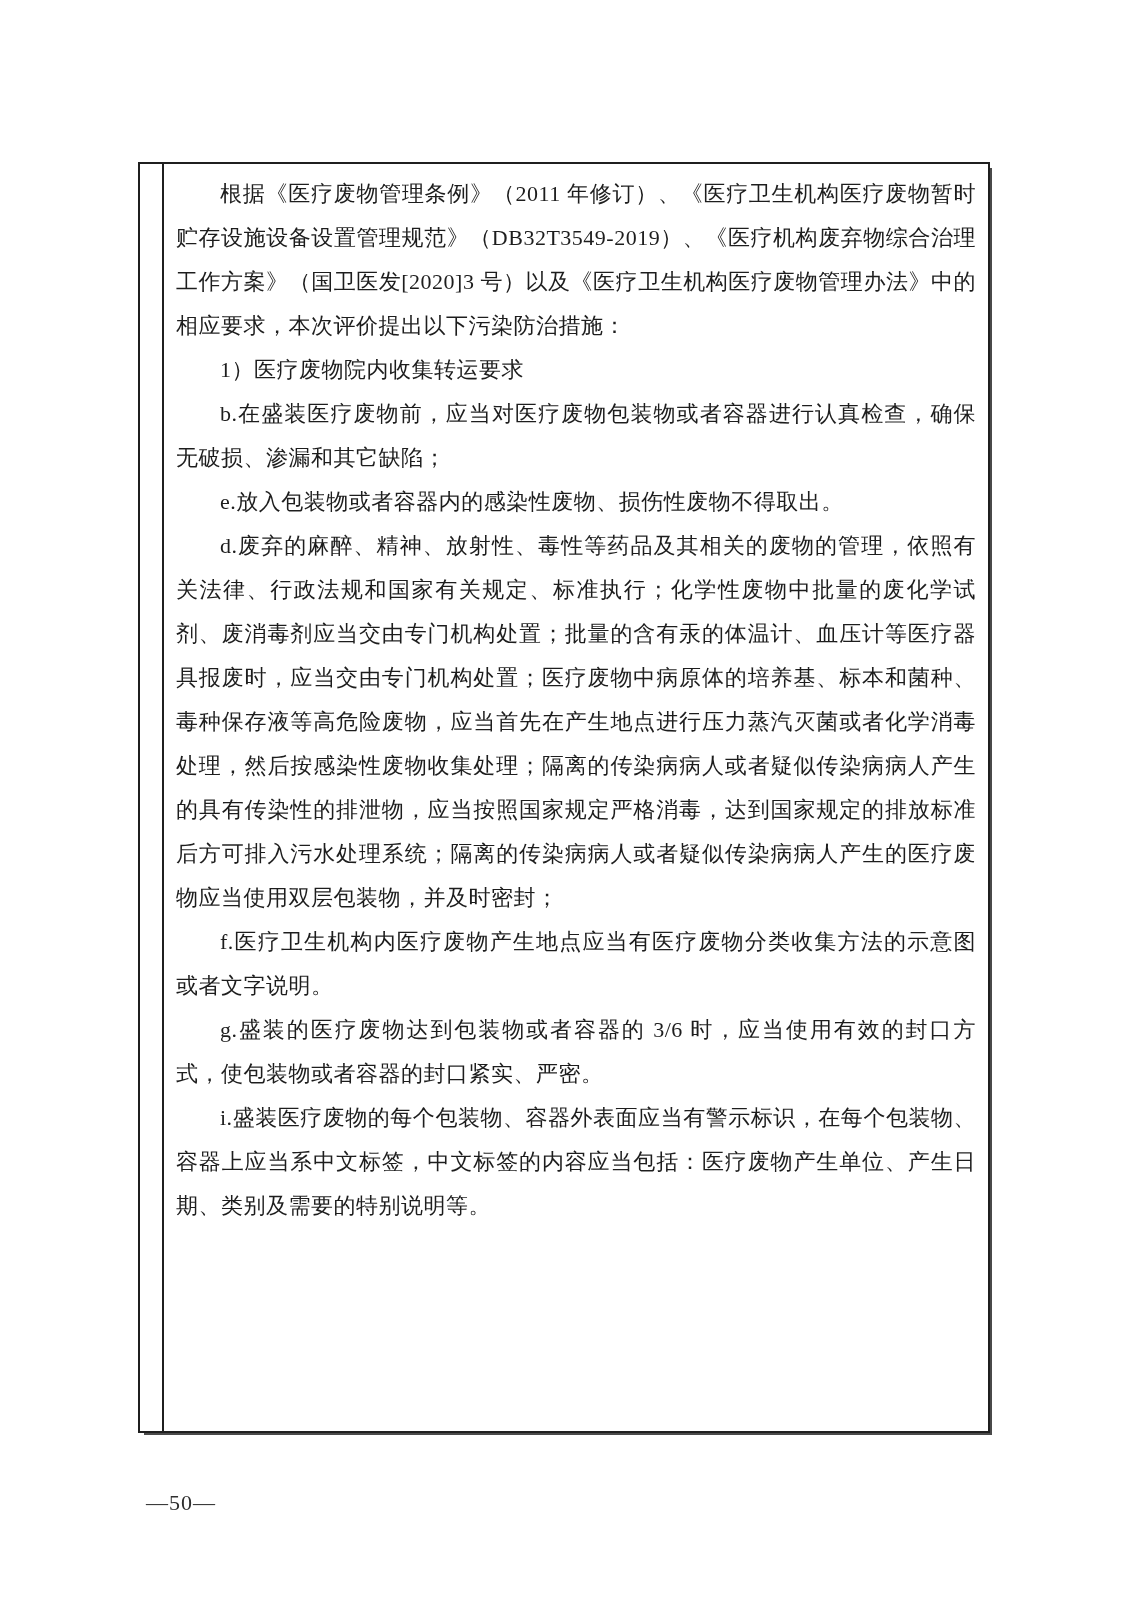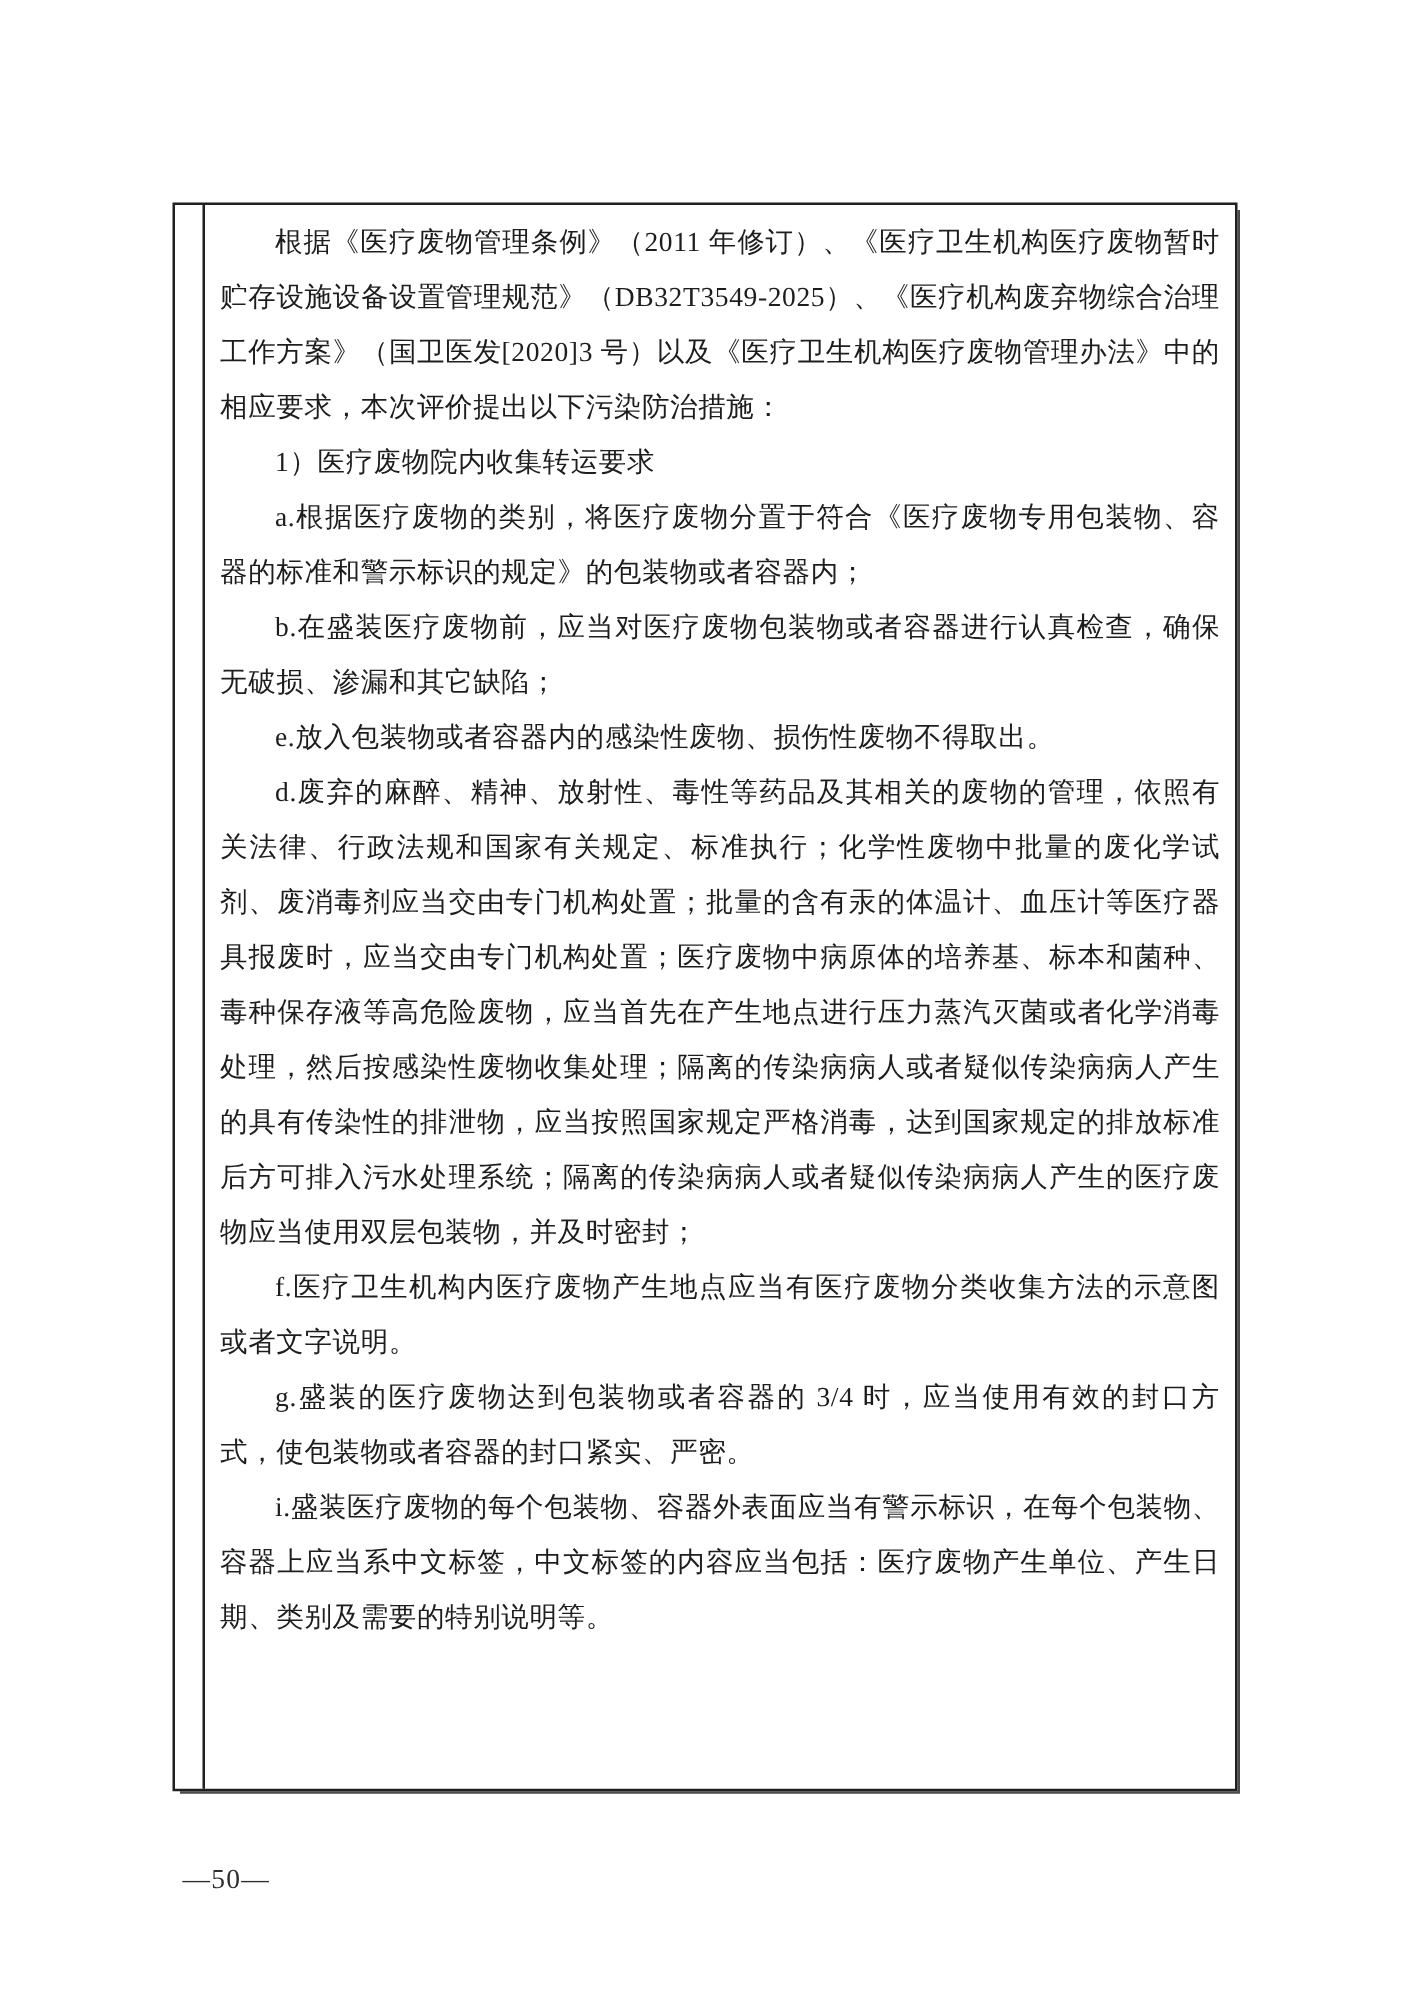--- a/index.html
+++ b/index.html
@@ -56,26 +56,25 @@
   }
 </style>
 </head>
 <body>
 
 <div class="page">
   <div class="doc-table">
     <div class="left-col"></div>
     <div class="main-cell">
       <div id="doc-body">
-          <p class="para">根据《医疗废物管理条例》（2011 年修订）、《医疗卫生机构医疗废物暂时贮存设施设备设置管理规范》（DB32T3549-2025）、《医疗机构废弃物综合治理工作方案》（国卫医发[2020]3 号）以及《医疗卫生机构医疗废物管理办法》中的相应要求，本次评价提出以下污染防治措施：</p>
+          <p class="para">根据《医疗废物管理条例》（2011 年修订）、《医疗卫生机构医疗废物暂时贮存设施设备设置管理规范》（DB32T3549-2019）、《医疗机构废弃物综合治理工作方案》（国卫医发[2020]3 号）以及《医疗卫生机构医疗废物管理办法》中的相应要求，本次评价提出以下污染防治措施：</p>
           <p class="para">1）医疗废物院内收集转运要求</p>
-          <p class="para">a.根据医疗废物的类别，将医疗废物分置于符合《医疗废物专用包装物、容器的标准和警示标识的规定》的包装物或者容器内；</p>
           <p class="para">b.在盛装医疗废物前，应当对医疗废物包装物或者容器进行认真检查，确保无破损、渗漏和其它缺陷；</p>
           <p class="para">e.放入包装物或者容器内的感染性废物、损伤性废物不得取出。</p>
           <p class="para">d.废弃的麻醉、精神、放射性、毒性等药品及其相关的废物的管理，依照有关法律、行政法规和国家有关规定、标准执行；化学性废物中批量的废化学试剂、废消毒剂应当交由专门机构处置；批量的含有汞的体温计、血压计等医疗器具报废时，应当交由专门机构处置；医疗废物中病原体的培养基、标本和菌种、毒种保存液等高危险废物，应当首先在产生地点进行压力蒸汽灭菌或者化学消毒处理，然后按感染性废物收集处理；隔离的传染病病人或者疑似传染病病人产生的具有传染性的排泄物，应当按照国家规定严格消毒，达到国家规定的排放标准后方可排入污水处理系统；隔离的传染病病人或者疑似传染病病人产生的医疗废物应当使用双层包装物，并及时密封；</p>
           <p class="para">f.医疗卫生机构内医疗废物产生地点应当有医疗废物分类收集方法的示意图或者文字说明。</p>
-          <p class="para">g.盛装的医疗废物达到包装物或者容器的 3/4 时，应当使用有效的封口方式，使包装物或者容器的封口紧实、严密。</p>
+          <p class="para">g.盛装的医疗废物达到包装物或者容器的 3/6 时，应当使用有效的封口方式，使包装物或者容器的封口紧实、严密。</p>
           <p class="para">i.盛装医疗废物的每个包装物、容器外表面应当有警示标识，在每个包装物、容器上应当系中文标签，中文标签的内容应当包括：医疗废物产生单位、产生日期、类别及需要的特别说明等。</p>
         </div>
     </div>
   </div>
   <div class="page-number">—50—</div>
 </div>
 
 </body></html>

